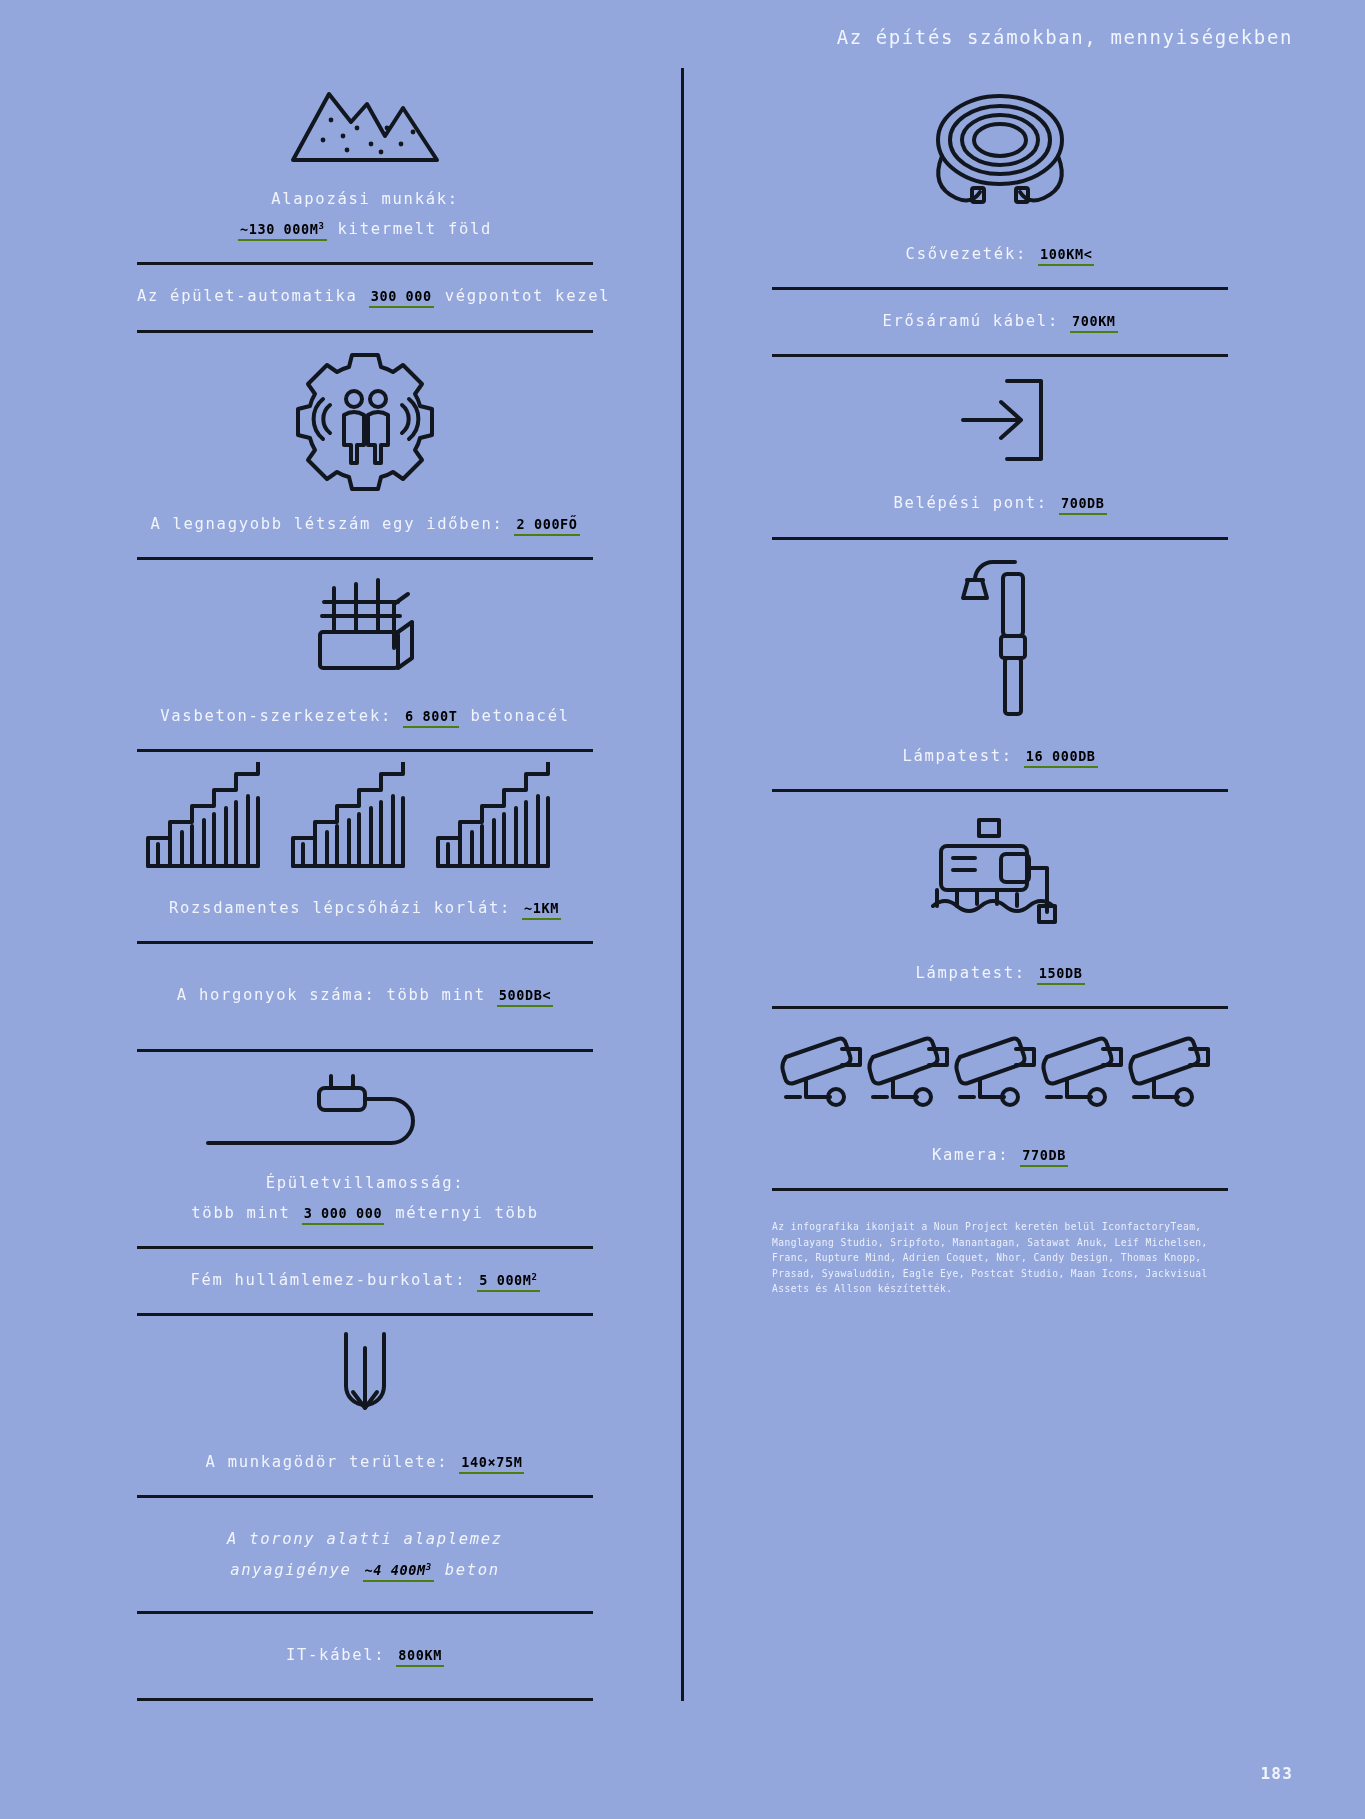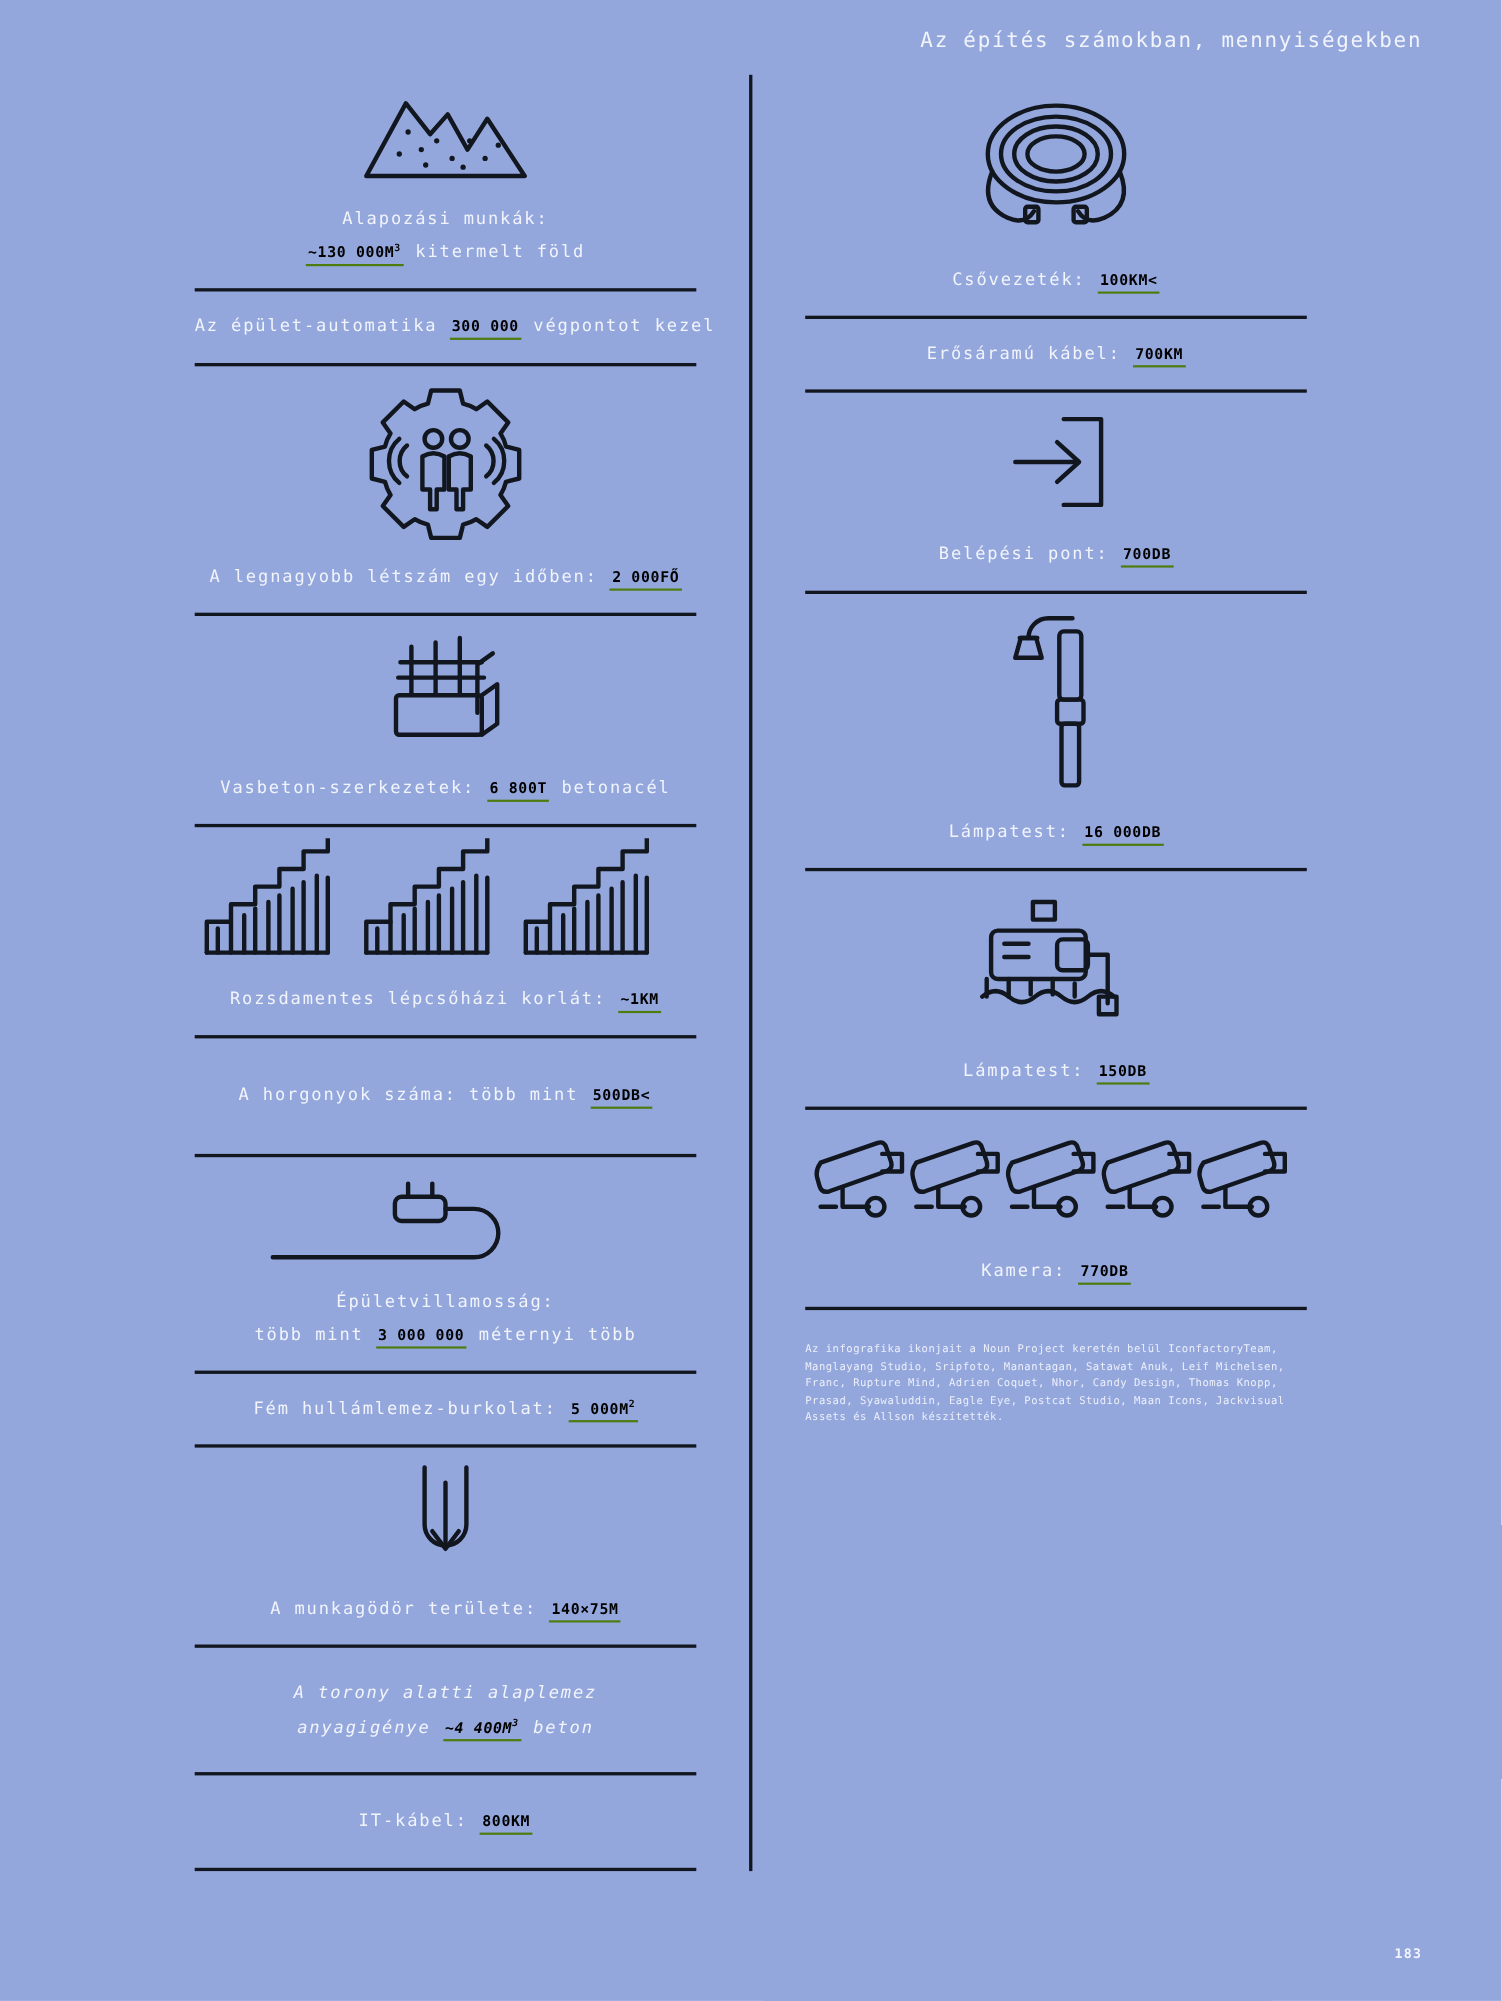--- a/index.html
+++ b/index.html
@@ -29,20 +29,21 @@
     white-space: nowrap;
   }
   
   .cols {
     position: absolute;
     top: 68px;
     left: 0;
     right: 0;
     display: flex;
     justify-content: center;
+    gap: 40px;
   }
   .col {
     width: 568px;
     position: relative;
     box-sizing: border-box;
   }
   .col-left  { padding: 0 48px 0 64px; }
   .col-right { padding: 0 64px 0 48px; }
   .divider-v {
     width: 3px;
@@ -103,21 +104,21 @@
     letter-spacing: 0.45px;
     line-height: 1.62;
     padding: 28px 0 0 0;
     text-align: left;
   }
   .pagenum {
     position: absolute;
     right: 72px;
     bottom: 36px;
     color: #f2f4fb;
-    font-size: 12px;
+    font-size: 16px;
     letter-spacing: 1.2px;
     font-weight: bold;
   }
 </style>
 </head>
 <body>
 
 <div class="page">
 
   <div class="running-head">Az építés számokban, mennyiségekben</div>

